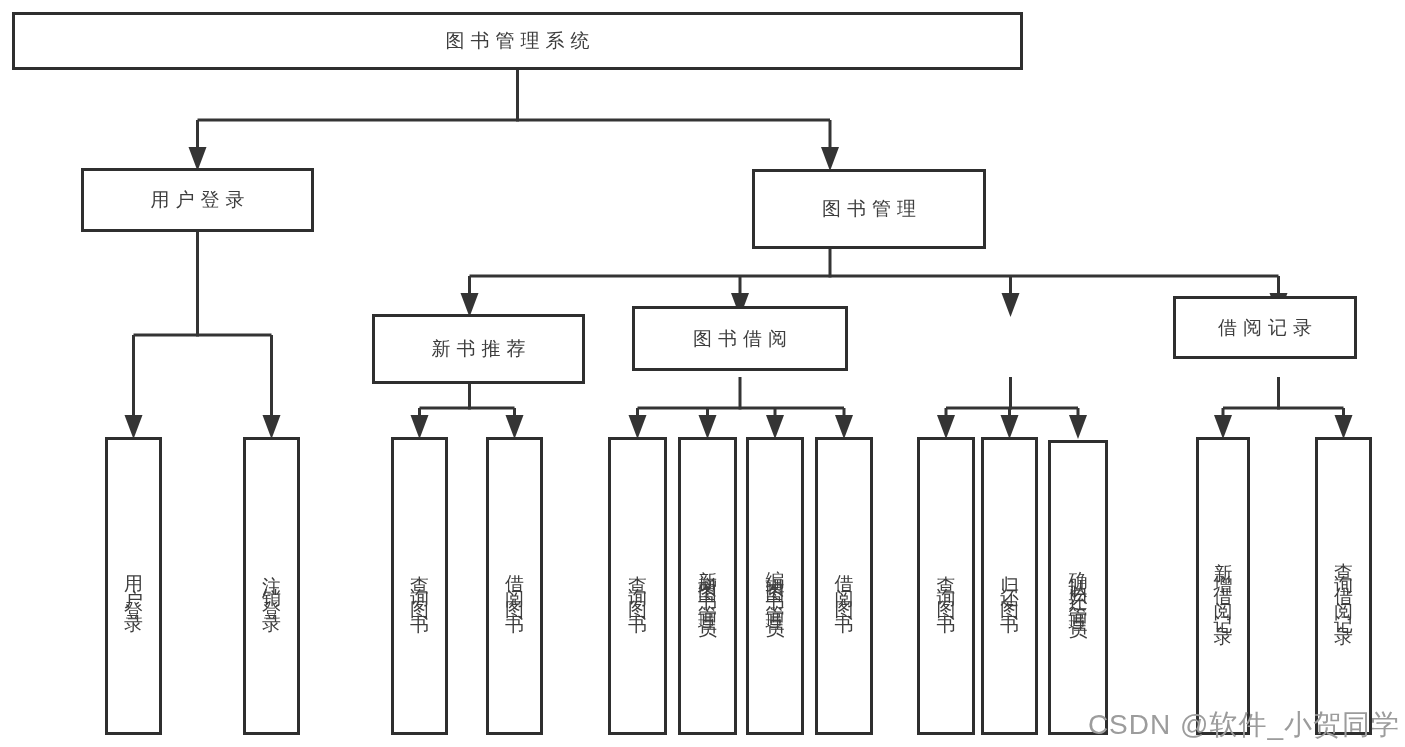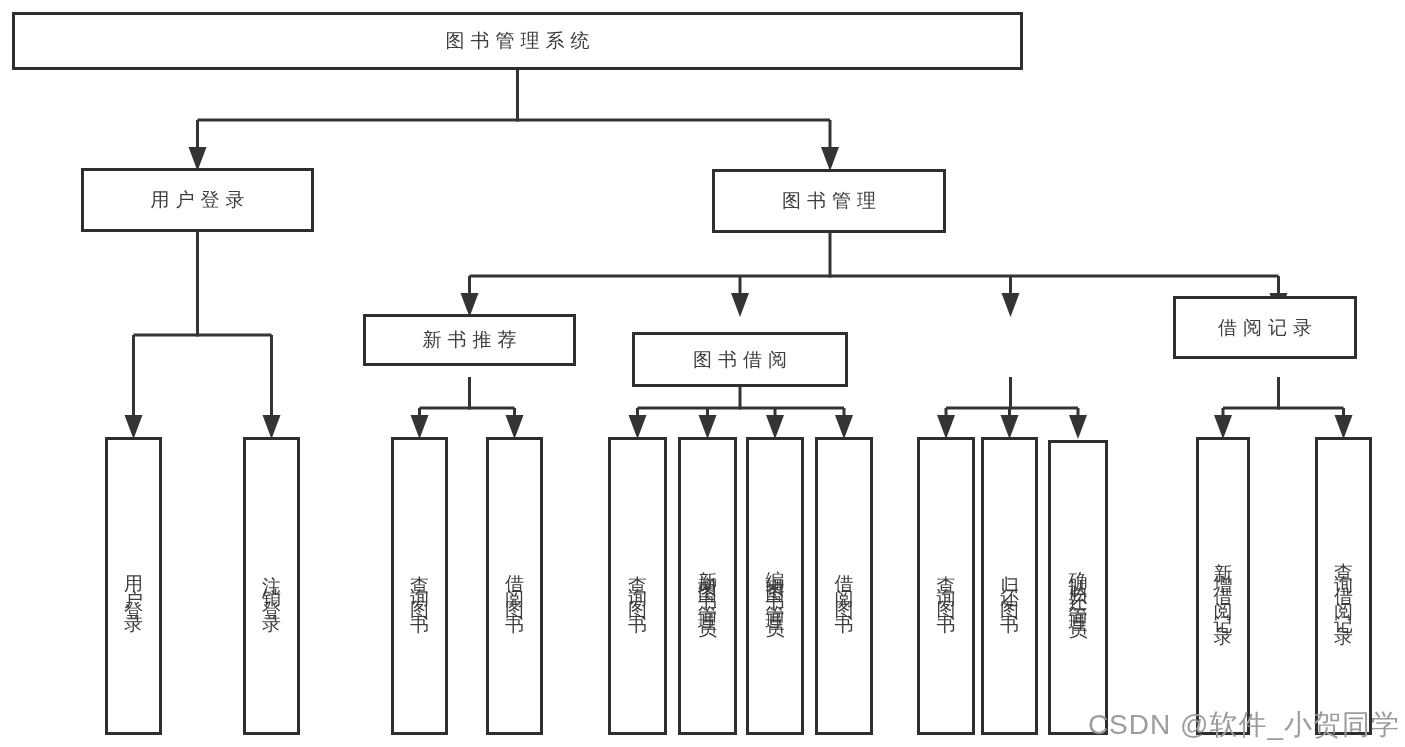--- a/index.html
+++ b/index.html
@@ -113,28 +113,28 @@
     </g>
   </svg>
 
   <div class="node h" style="left:12px;top:12px;width:1011px;height:58px">
     <span>图书管理系统</span>
   </div>
 
   <div class="node h" style="left:81px;top:168px;width:233px;height:64px">
     <span>用户登录</span>
   </div>
-  <div class="node h" style="left:712px;top:169px;width:234px;height:64px">
+  <div class="node h" style="left:752px;top:169px;width:234px;height:80px">
     <span>图书管理</span>
   </div>
 
-  <div class="node h" style="left:363px;top:314px;width:213px;height:52px">
+  <div class="node h" style="left:372px;top:314px;width:213px;height:70px">
     <span>新书推荐</span>
   </div>
-  <div class="node h" style="left:632px;top:332px;width:216px;height:55px">
+  <div class="node h" style="left:632px;top:306px;width:216px;height:65px">
     <span>图书借阅</span>
   </div>
   <div class="node h" style="left:1173px;top:296px;width:184px;height:63px">
     <span>借阅记录</span>
   </div>
 
   <div class="node v" style="left:105px;top:437px;width:57px;height:298px">
     <span>用户登录</span>
   </div>
   <div class="node v" style="left:243px;top:437px;width:57px;height:298px">

